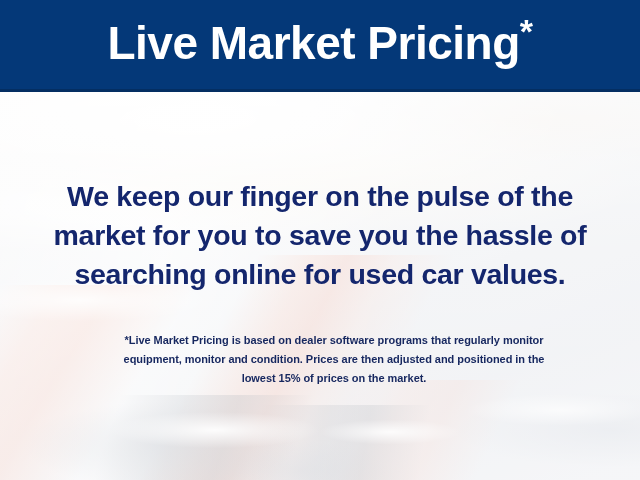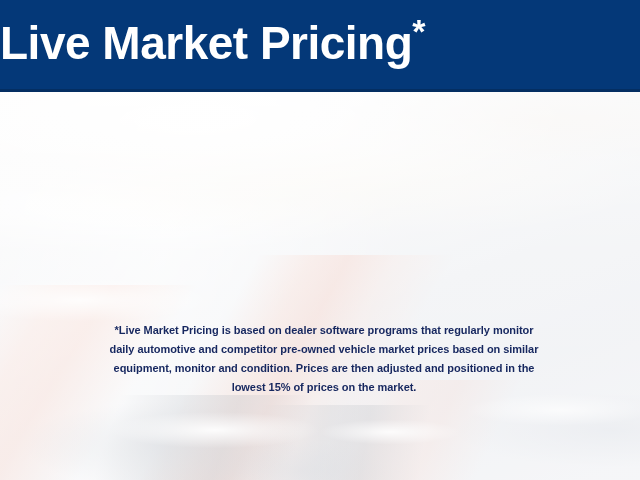--- a/index.html
+++ b/index.html
@@ -136,21 +136,21 @@
     position: absolute;
     left: 0;
     top: 0;
     width: 640px;
     height: 92px;
     background: #043878;
     border-bottom: 3px solid #042e62;
     box-sizing: border-box;
     display: flex;
     align-items: center;
-    justify-content: flex-start;
+    justify-content: center;
   }
   #header-title {
     color: #ffffff;
     font-family: "Liberation Sans", sans-serif;
     font-weight: bold;
     font-size: 46px;
     line-height: 1;
     letter-spacing: -0.5px;
     white-space: nowrap;
     margin: 0;
@@ -185,21 +185,21 @@
     line-height: 39px;
     letter-spacing: -0.3px;
   }
   #headline .hl-line { display: block; }
 
   #disclaimer {
     position: absolute;
     left: 28px;
     top: 222px;
     width: 584px;
-    margin: 4px;
+    margin: 14px;
     text-align: center;
     color: #16275f;
     font-family: "Liberation Sans", sans-serif;
     font-weight: bold;
     font-size: 11px;
     line-height: 19px;
     letter-spacing: -0.05px;
   }
   #disclaimer .dc-line { display: block; }
 </style>
@@ -218,22 +218,26 @@
   <div class="bg-layer bg-dark-c"></div>
   <div class="bg-layer bg-specular"></div>
   <div class="bg-layer bg-wash"></div>
 
   <div id="header-banner">
     <h1 id="header-title"><span>Live Market Pricing</span><span class="asterisk">*</span></h1>
   </div>
 
   <div id="content">
 
+    <p id="headline">
+      <span class="hl-line">We keep our finger on the pulse of the</span>
+      <span class="hl-line">market for you to save you the hassle of</span>
+      <span class="hl-line">searching online for used car values.</span>
+    </p>
 
     <p id="disclaimer">
       <span class="dc-line">*Live Market Pricing is based on dealer software programs that regularly monitor</span>
-      <span class="dc-line">daily automotive and competitor pre-owned vehicle market prices based on similar</span>
       <span class="dc-line">equipment, monitor and condition. Prices are then adjusted and positioned in the</span>
       <span class="dc-line">lowest 15% of prices on the market.</span>
     </p>
 
   </div>
 </div>
 
 </body></html>

